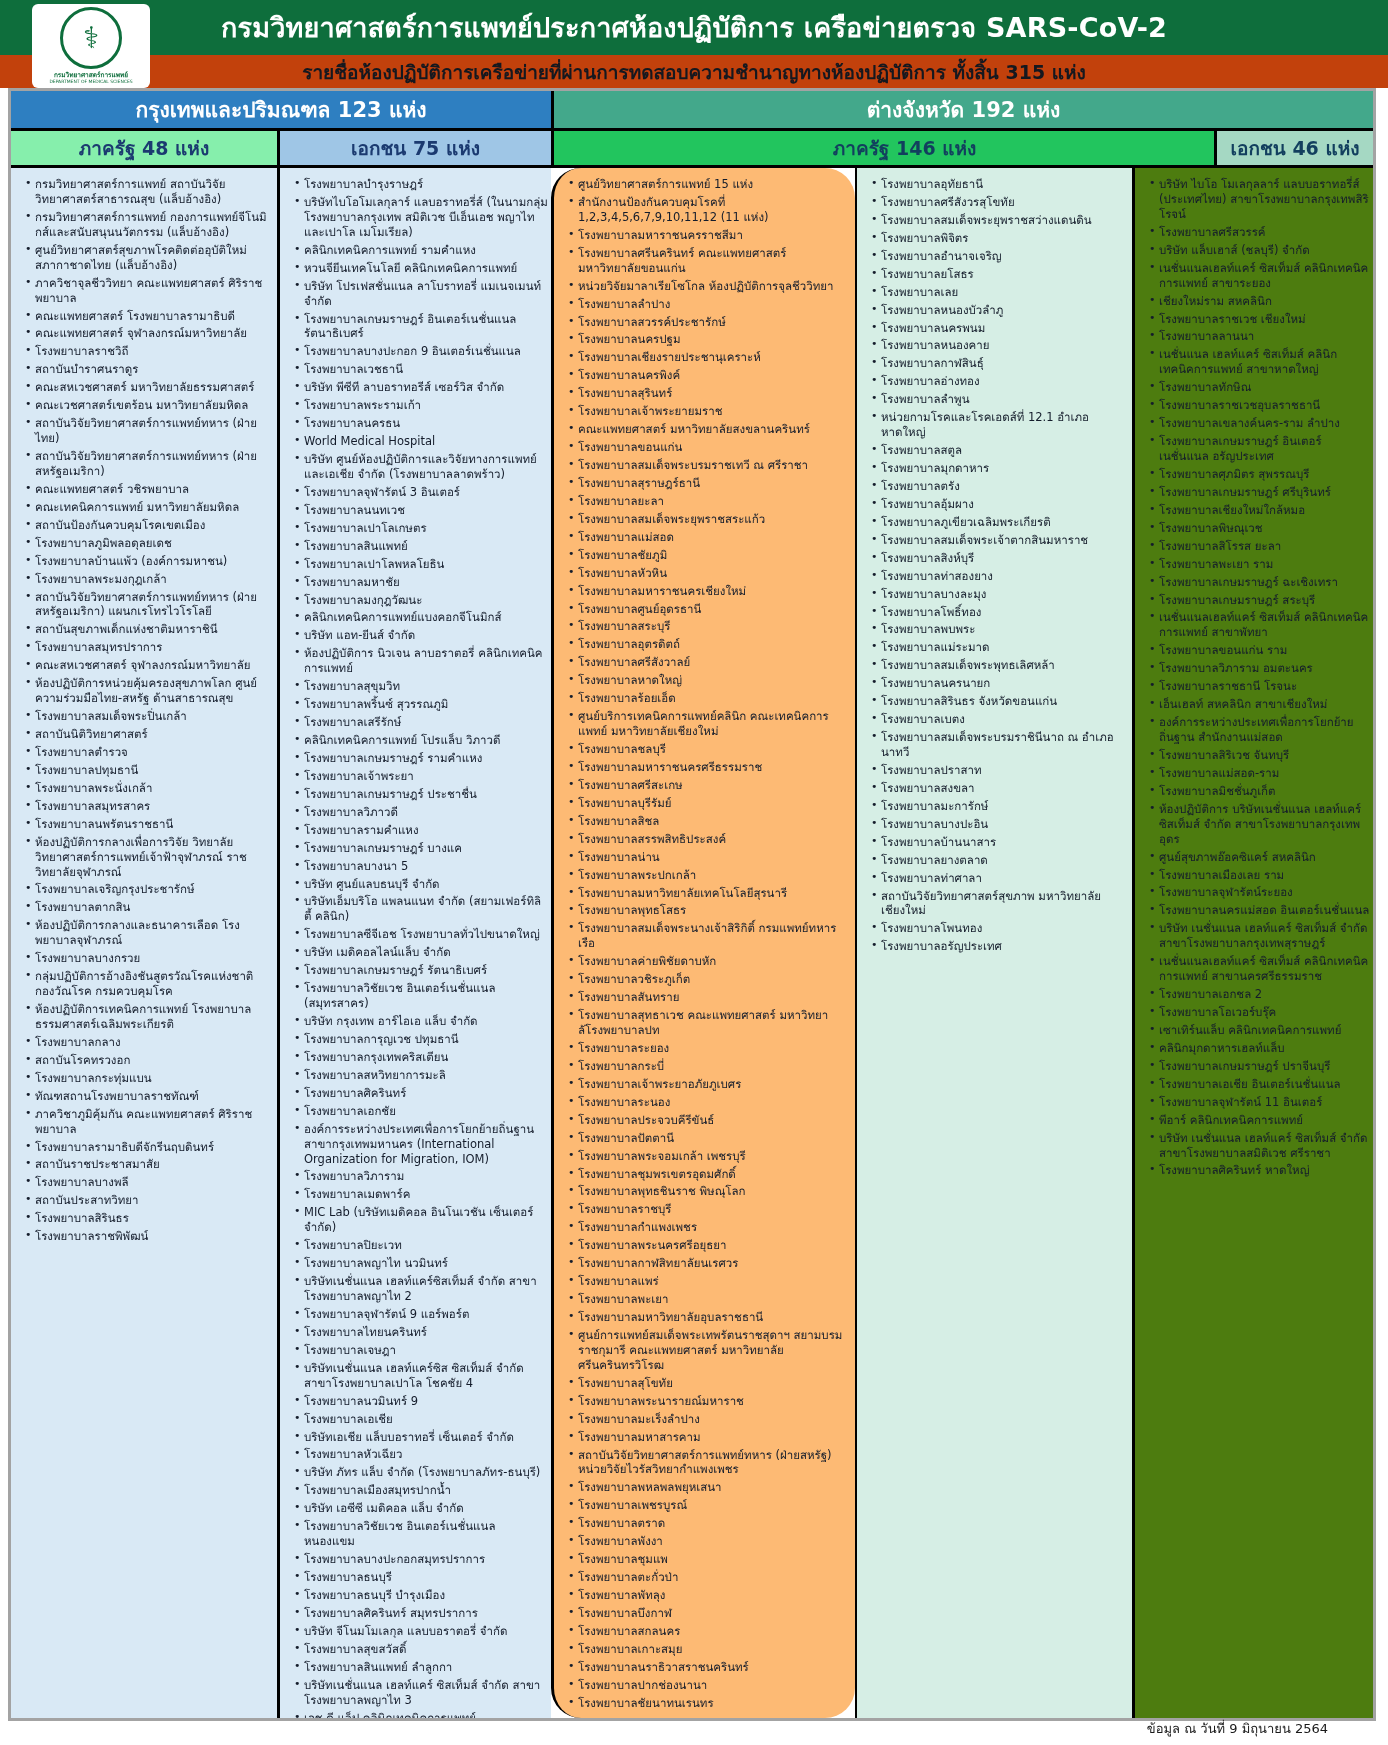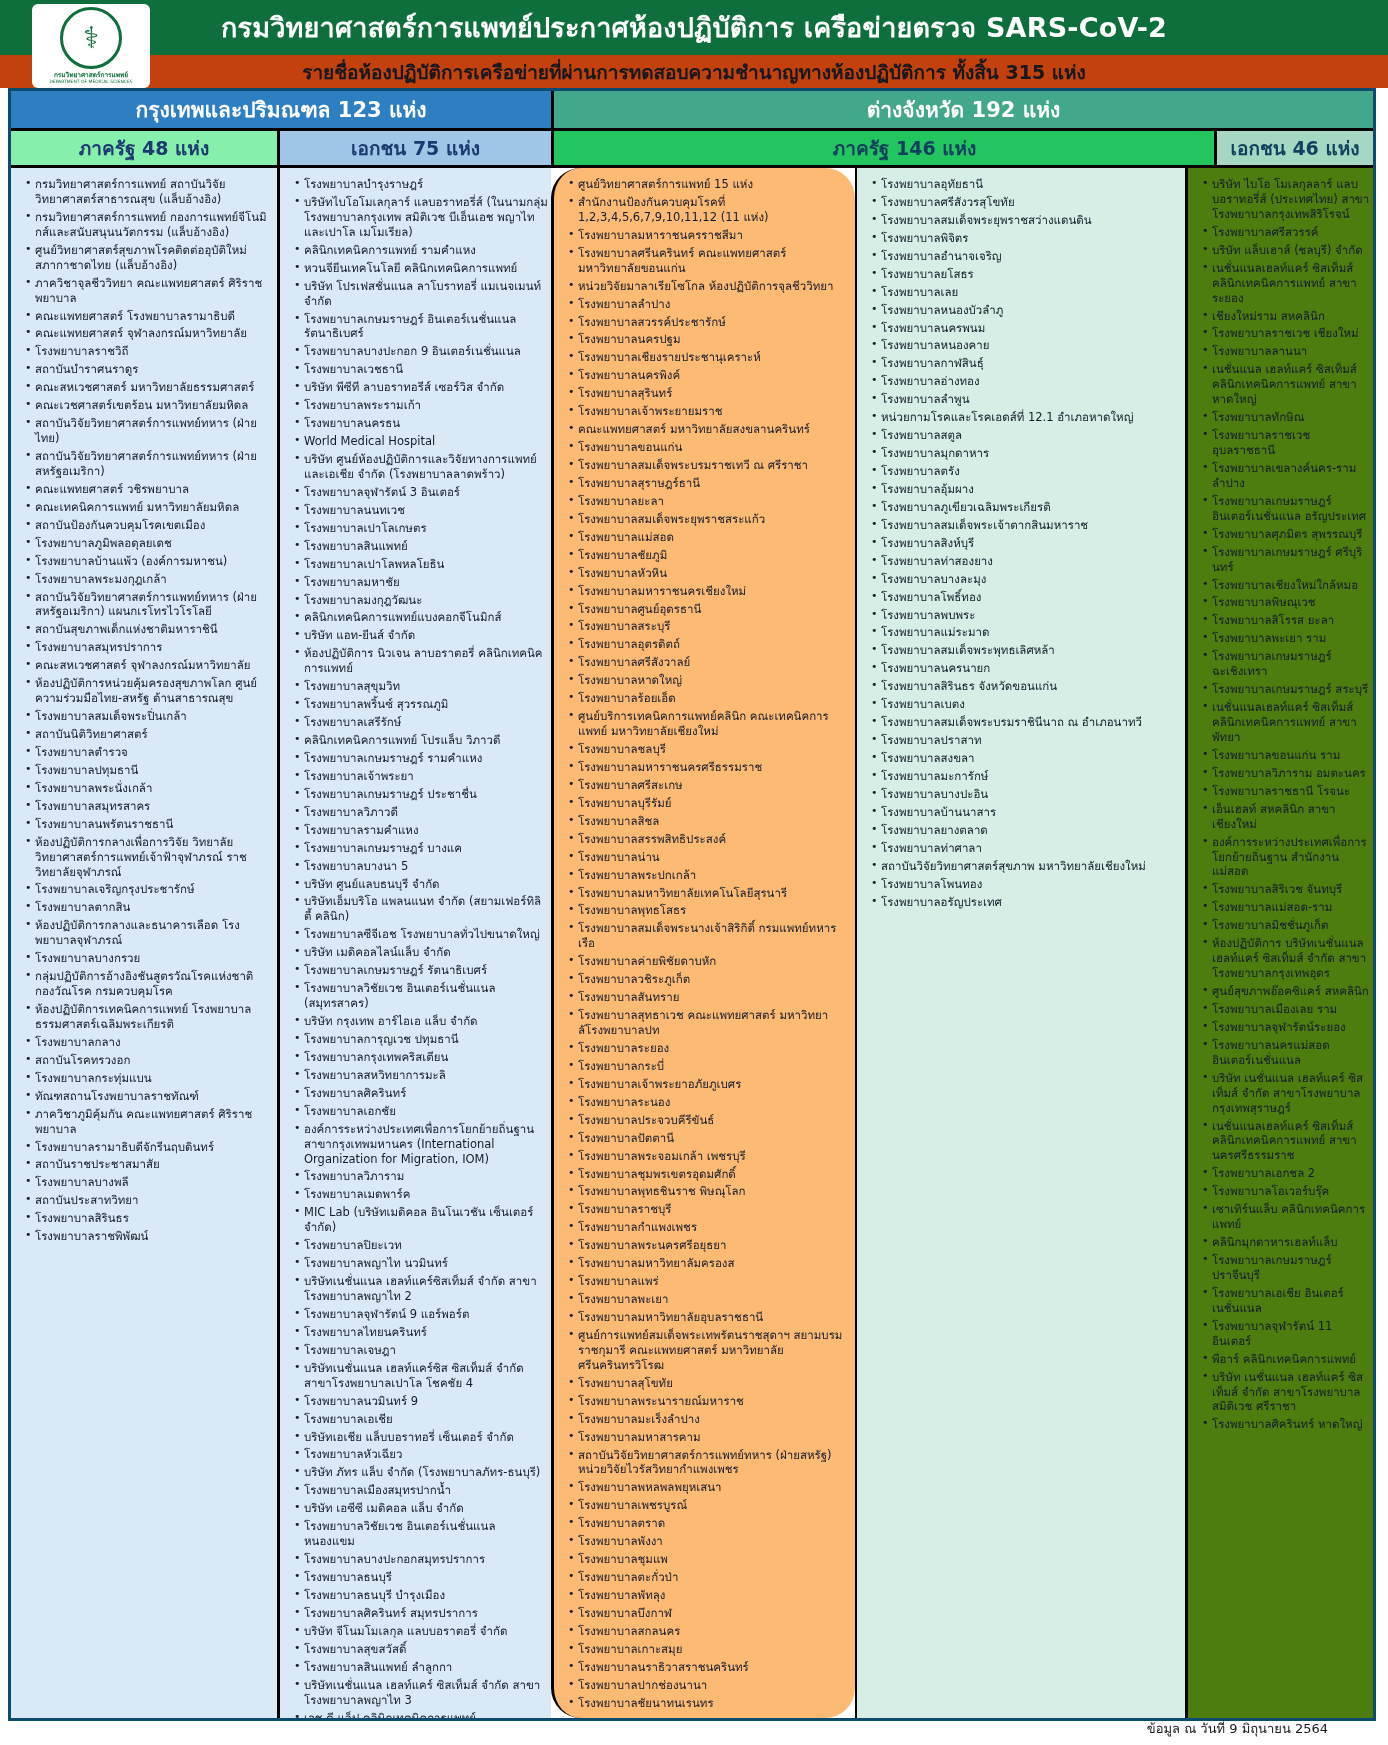--- a/index.html
+++ b/index.html
@@ -32,41 +32,41 @@
   
   .subtitle-row{
     height:33px;display:flex;align-items:center;justify-content:center;
     background:#c2410c;
     text-align:right;
   }
   .subtitle{font-size:19px;font-weight:bold;color:#15181f;}
   
   .board{
     position:absolute;left:8px;right:12px;top:88px;
-    border:3px solid #0c4a6e;box-sizing:border-box;
+    border:3px solid #a3a3a3;box-sizing:border-box;
     background:#ffffff;
   }
   .sec-row{display:flex;height:37px;border-bottom:3px solid #000;}
   .sec-cell{display:flex;align-items:center;justify-content:center;box-sizing:border-box;}
   .sec-bkk{width:540px;background:#2e7fc1;}
   .sec-prov{flex:1;background:#43a88b;border-left:3px solid #000;}
   .sec-label{color:#ffffff;font-size:21px;font-weight:bold;}
   .hdr-row{display:flex;height:34px;border-bottom:3px solid #000;}
   .hdr-cell{display:flex;align-items:center;justify-content:center;box-sizing:border-box;font-size:19px;font-weight:bold;}
   .hdr-gov-bkk{width:266px;background:#86efac;color:#1b3a70;}
   .hdr-prv-bkk{width:274px;background:#9fc6e6;color:#1b3a70;border-left:3px solid #000;}
   .hdr-gov-prov{width:663px;background:#22c55e;color:#123f5e;border-left:3px solid #000;padding-left:41px;}
   .hdr-prv-prov{flex:1;background:#a5d8c3;color:#123f5e;border-left:3px solid #000;}
   
   .lists{display:flex;height:1550px;overflow:hidden;}
   .col{box-sizing:border-box;padding:9px 3px 8px 13px;overflow:hidden;}
   .col-1{width:266px;background:#d9e9f5;}
   .col-2{width:274px;background:#d9e9f5;border-left:3px solid #000;}
   .col-3a{width:304px;background:#fdba74;border-left:3px solid #000;border-radius:30px;}
-  .col-3b{width:330px;background:#d6eee5;border-left:2px solid #000;}
+  .col-3b{width:277px;background:#d6eee5;border-left:2px solid #000;}
   .col-4{flex:1;background:#4d7c0f;border-left:3px solid #000;}
   ul.lab-list{list-style:none;margin:0;padding:0;}
   ul.lab-list li{
     position:relative;padding-left:11px;margin:0 0 3px 0;
     font-size:11.5px;line-height:1.3;color:#141c2b;
   }
   ul.lab-list li::before{
     content:"\2022";position:absolute;left:1px;top:-1px;color:#141c2b;font-size:11px;
   }
   
@@ -292,21 +292,21 @@
           <li>โรงพยาบาลเจ้าพระยาอภัยภูเบศร</li>
           <li>โรงพยาบาลระนอง</li>
           <li>โรงพยาบาลประจวบคีรีขันธ์</li>
           <li>โรงพยาบาลปัตตานี</li>
           <li>โรงพยาบาลพระจอมเกล้า เพชรบุรี</li>
           <li>โรงพยาบาลชุมพรเขตรอุดมศักดิ์</li>
           <li>โรงพยาบาลพุทธชินราช พิษณุโลก</li>
           <li>โรงพยาบาลราชบุรี</li>
           <li>โรงพยาบาลกำแพงเพชร</li>
           <li>โรงพยาบาลพระนครศรีอยุธยา</li>
-          <li>โรงพยาบาลมหาวิทยาลัมครองส</li>
+          <li>โรงพยาบาลกาฬสิทยาลัยนเรศวร</li>
           <li>โรงพยาบาลแพร่</li>
           <li>โรงพยาบาลพะเยา</li>
           <li>โรงพยาบาลมหาวิทยาลัยอุบลราชธานี</li>
           <li>ศูนย์การแพทย์สมเด็จพระเทพรัตนราชสุดาฯ สยามบรมราชกุมารี คณะแพทยศาสตร์ มหาวิทยาลัยศรีนครินทรวิโรฒ</li>
           <li>โรงพยาบาลสุโขทัย</li>
           <li>โรงพยาบาลพระนารายณ์มหาราช</li>
           <li>โรงพยาบาลมะเร็งลำปาง</li>
           <li>โรงพยาบาลมหาสารคาม</li>
           <li>สถาบันวิจัยวิทยาศาสตร์การแพทย์ทหาร (ฝ่ายสหรัฐ) หน่วยวิจัยไวรัสวิทยากำแพงเพชร</li>
           <li>โรงพยาบาลพหลพลพยุหเสนา</li>

